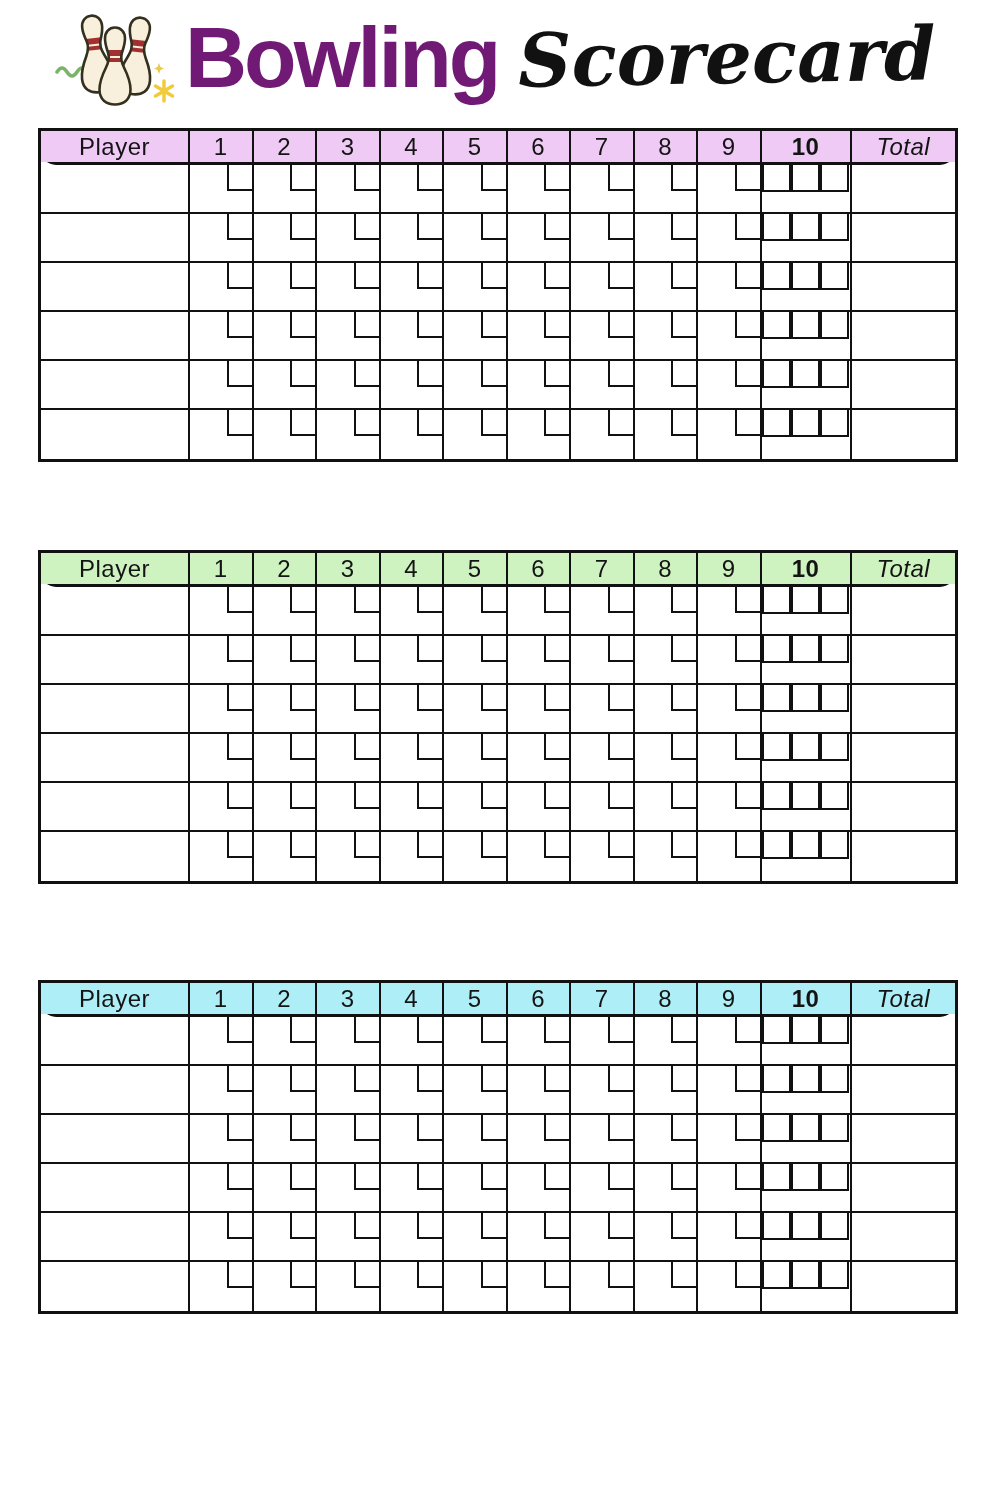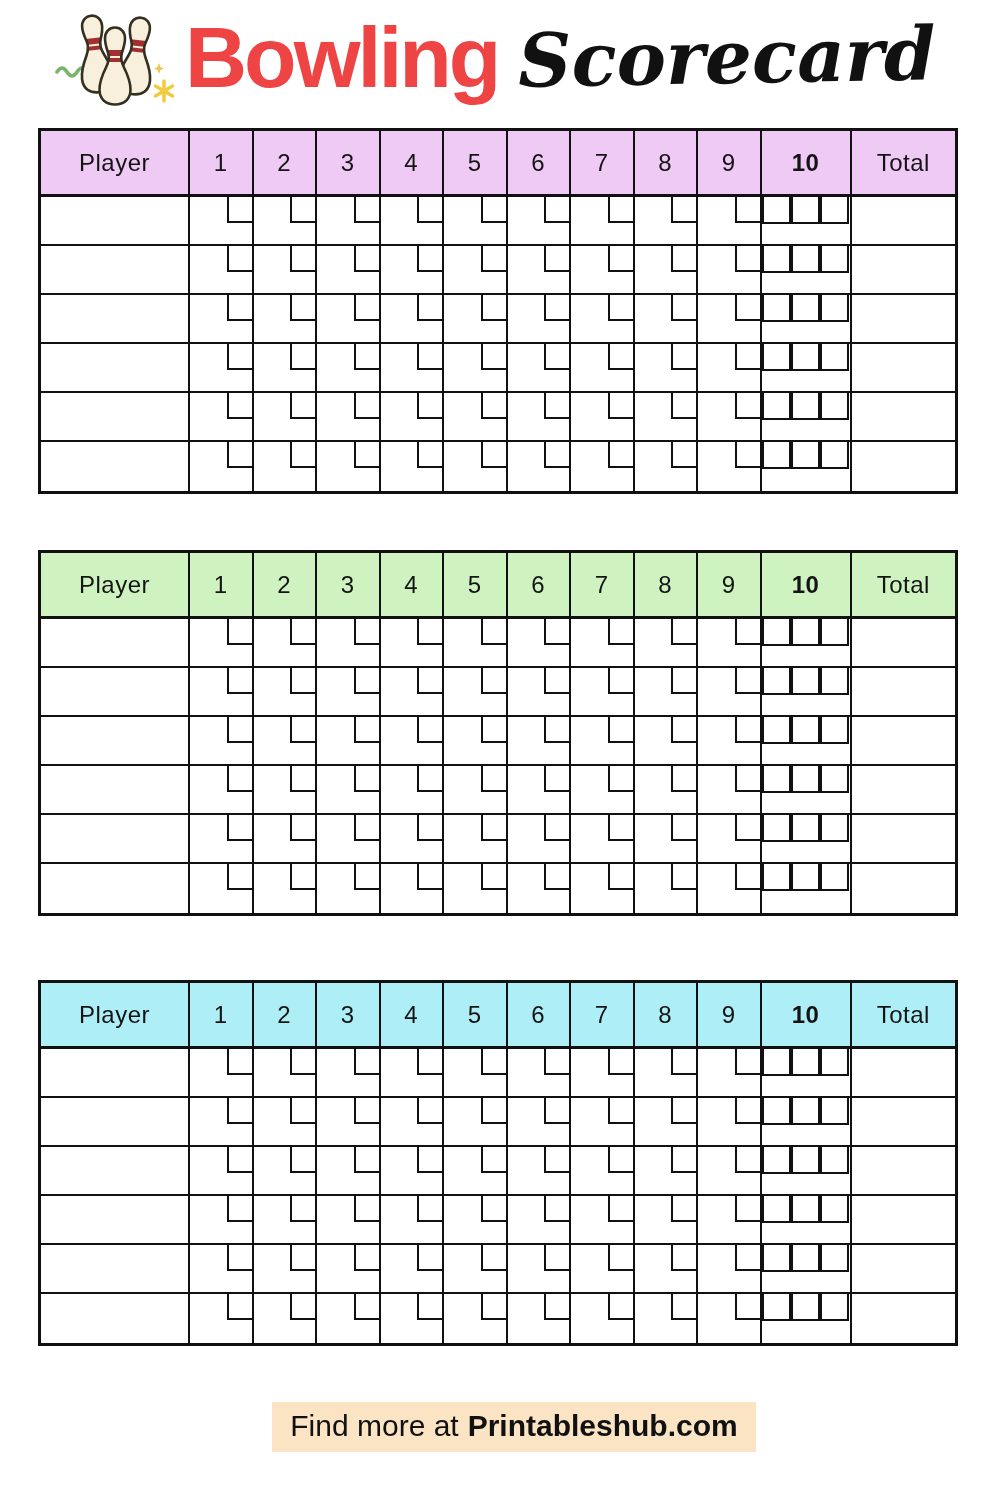--- a/index.html
+++ b/index.html
@@ -11,54 +11,54 @@
 
   
   .title-block {
     position:absolute; top:0; left:55px; height:114px;
     display:flex; align-items:center;
   }
   .pins-icon { width:120px; height:98px; flex:0 0 auto; margin-top:4px; }
   .title-main {
     font-family:"Liberation Sans", sans-serif;
     font-weight:800; font-size:86px; letter-spacing:-3px;
-    color:#ef4444; margin-left:10px; line-height:1;
+    color:#701a75; margin-left:10px; line-height:1;
   }
   .title-script {
     font-family:"DejaVu Serif", serif; font-style:italic; font-weight:700;
     font-size:74px; color:#111; margin-left:20px; line-height:1;
     transform:rotate(-1deg);
   }
 
   
   .scoretable {
     position:absolute; left:38px; width:920px;
     border:3px solid #111; background:#fff;
   }
   .t1 { top:128px; }
   .t2 { top:550px; }
   .t3 { top:980px; }
 
   .hrow, .drow { display:flex; width:100%; }
-  .hrow { height:66px; border-bottom:3px solid #111; }
+  .hrow { height:34px; border-bottom:3px solid #111;border-radius:15px; }
   .drow { height:49px; border-bottom:2px solid #111; }
   .drow:last-child { border-bottom:none; }
 
   .hcell {
     display:flex; align-items:center; justify-content:center;
     font-size:24px; font-weight:400; color:#141414;
     border-left:2px solid #111; letter-spacing:0.5px;
   }
   .dcell { position:relative; border-left:2px solid #111; background:#fff; }
   .hcell:first-child, .dcell:first-child { border-left:none; }
 
   .c-player { width:147px; }
   .c-frame  { width:63.5px; }
   .c-ten    { width:90px;font-weight:bold; }
-  .c-total  { flex:1; }
+  .c-total  { flex:1;font-style:italic; }
 
   
   .throwbox {
     position:absolute; top:0; right:0; width:25px; height:26px;
     border-left:2px solid #111; border-bottom:2px solid #111;
   }
   
   .tenbox {
     position:absolute; top:0; left:0; right:0; height:27px; display:flex;
   }
@@ -859,19 +859,14 @@
           <div class="tenbox">
             <div class="tb"></div>
             <div class="tb"></div>
             <div class="tb"></div>
           </div>
         </div>
         <div class="dcell c-total"></div>
       </div>
     </div>
 
-  <div class="footer">
-    <span class="footer-inner" style="background: rgb(251, 228, 195);">
-      <span>Find more at</span><span class="footer-brand">Printableshub.com</span>
-    </span>
-  </div>
 
 </div>
 
 </body></html>

